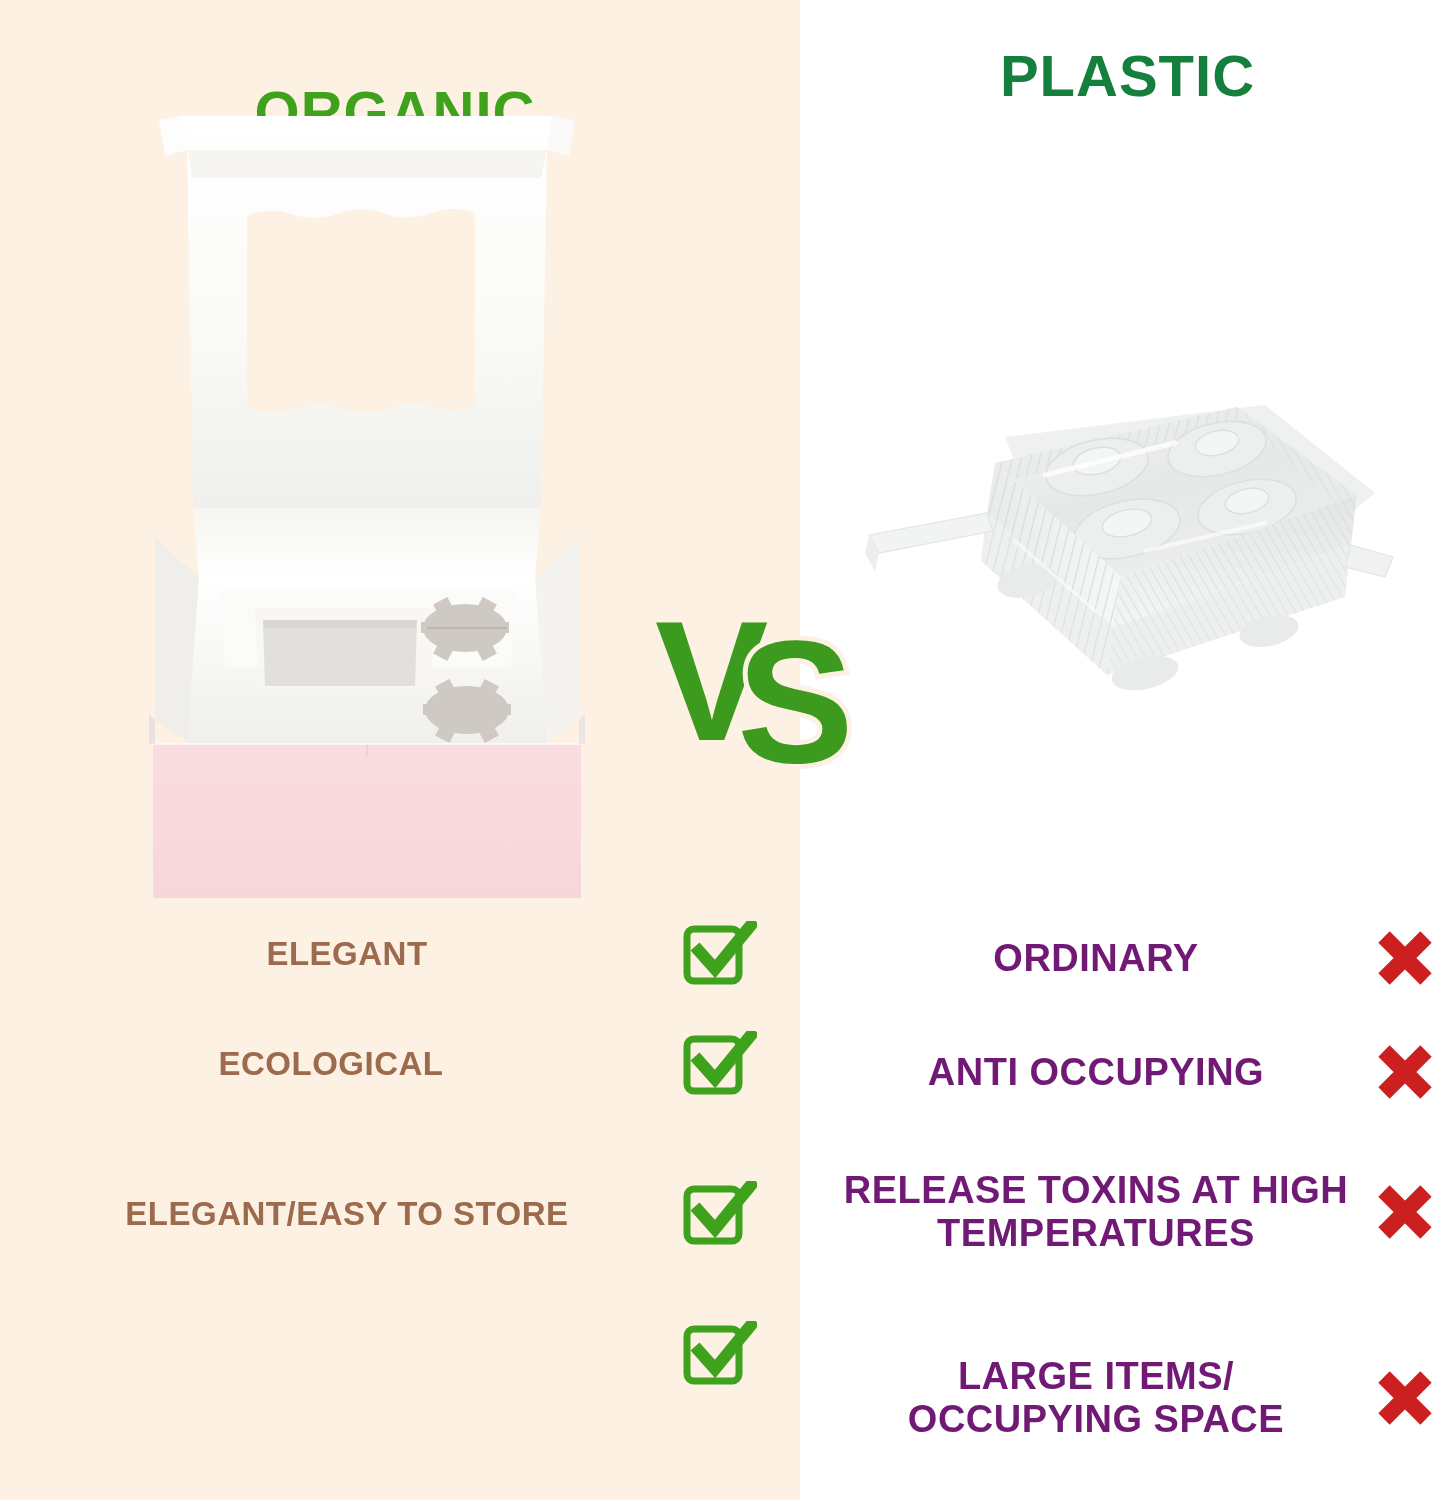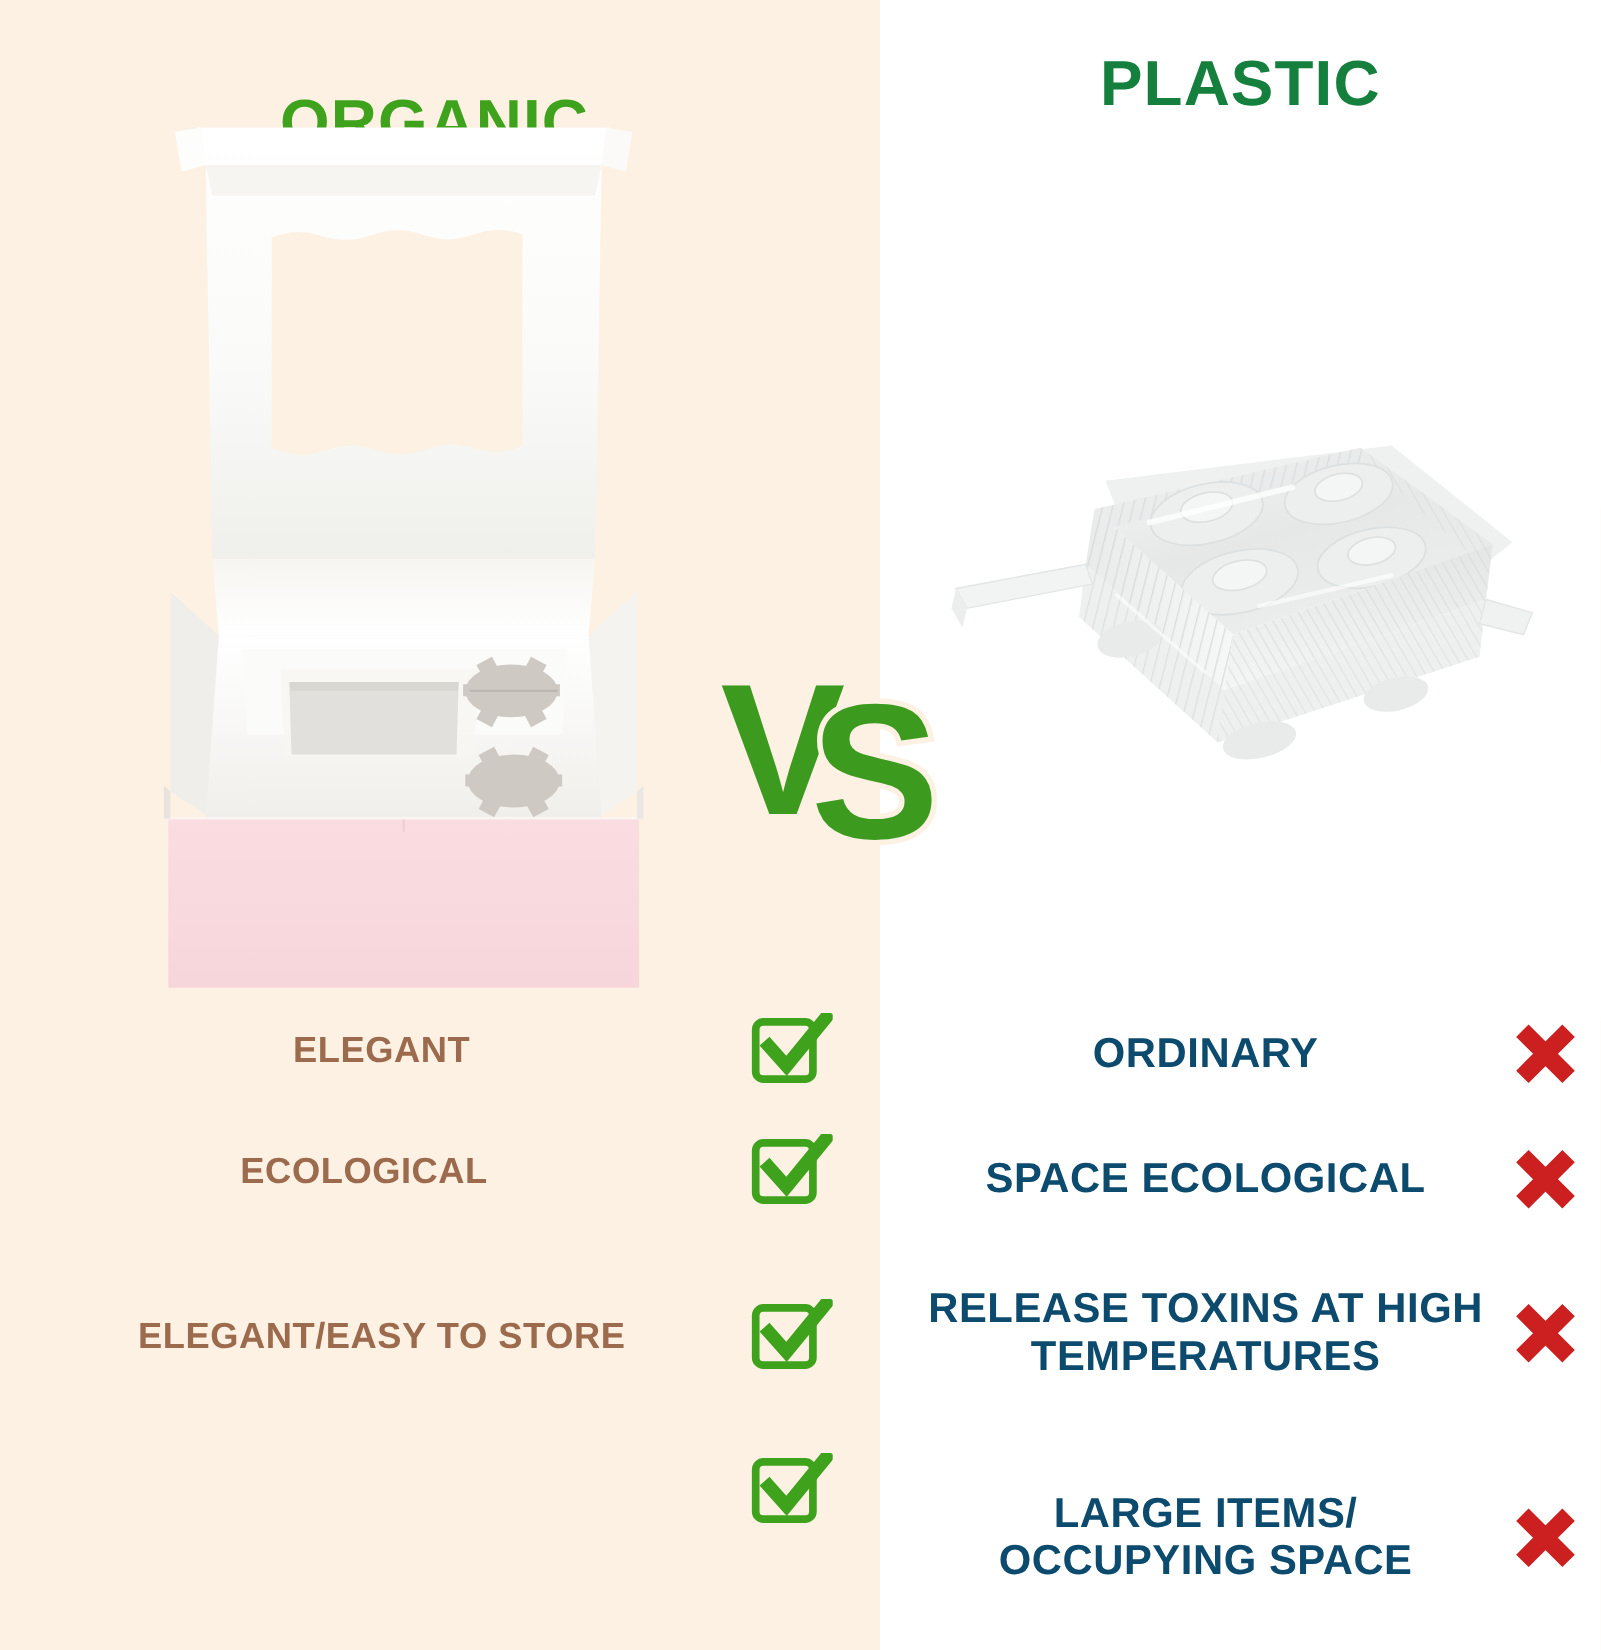--- a/index.html
+++ b/index.html
@@ -115,21 +115,21 @@
   #list-organic .feature-label {
     color: #9c6a4d;
     font-size: 33px;
     letter-spacing: 0.5px;
     padding-right: 14px;
   }
   #list-organic .mark { width: 82px; height: 70px; }
 
   
   #list-plastic .feature-label {
-    color: #0c4a6e;
+    color: #701a75;
     font-size: 38px;
     letter-spacing: 0.5px;
     padding-right: 18px;
   }
   #list-plastic .mark { width: 70px; height: 62px; }
 
   .row-h1 { height: 86px; }
   .row-h2 { height: 86px; }
   .row-h3 { height: 150px; }
   .row-h4 { height: 110px; }
@@ -374,21 +374,21 @@
     <div class="feature-row row-1 row-h1">
       <div class="feature-label">ORDINARY</div>
       <div class="mark cross-icon">
         <svg width="62" height="58" viewBox="0 0 62 58" xmlns="http://www.w3.org/2000/svg">
           <path d="M10,8 L52,50 M52,8 L10,50" stroke="#cc2020" stroke-width="16" stroke-linecap="butt" fill="none"></path>
         </svg>
       </div>
     </div>
 
     <div class="feature-row row-2 row-h2">
-      <div class="feature-label">SPACE ECOLOGICAL</div>
+      <div class="feature-label">ANTI OCCUPYING</div>
       <div class="mark cross-icon">
         <svg width="62" height="58" viewBox="0 0 62 58" xmlns="http://www.w3.org/2000/svg">
           <path d="M10,8 L52,50 M52,8 L10,50" stroke="#cc2020" stroke-width="16" stroke-linecap="butt" fill="none"></path>
         </svg>
       </div>
     </div>
 
     <div class="feature-row row-4 row-h3">
       <div class="feature-label">RELEASE TOXINS AT HIGH TEMPERATURES</div>
       <div class="mark cross-icon">

